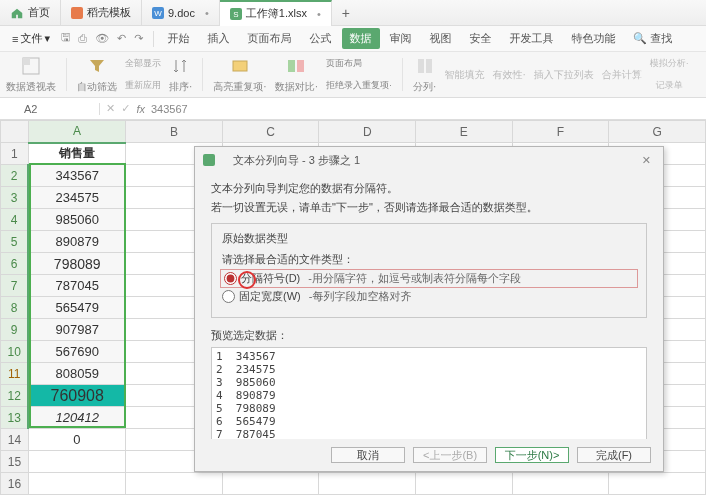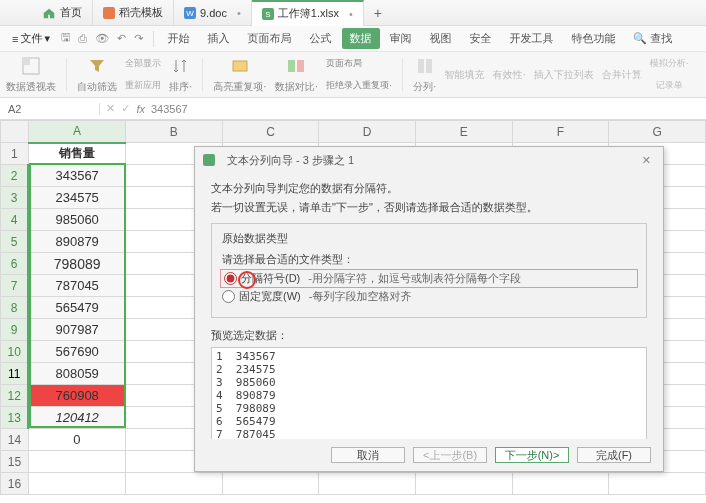--- a/index.html
+++ b/index.html
@@ -1,49 +1,49 @@
 <!DOCTYPE html>
 <html><head>
 <meta charset="utf-8">
 <style>
 *{box-sizing:border-box;margin:0;padding:0;font-family:"Microsoft YaHei",Arial,sans-serif;}
 body{background:#fff;font-size:11px;color:#333;width:706px;height:503px;overflow:hidden;position:relative;}
-.tabbar{display:flex;align-items:center;height:26px;background:linear-gradient(#f8f8f8,#eee);border-bottom:1px solid #ddd;padding-left:32px;}
+.tabbar{display:flex;align-items:center;height:26px;background:linear-gradient(#f8f8f8,#eee);border-bottom:1px solid #ddd;}
 .tab{display:flex;align-items:center;padding:0 10px;height:26px;border-right:1px solid #ddd;gap:4px;}
 .tab.active{background:#fff;border-top:2px solid #5aa86f;}
 .tab .close{margin-left:6px;color:#999;}
 .homeicon{width:14px;height:14px;display:inline-block;}
 .ico{width:12px;height:12px;display:inline-block;}
 .plus{padding:0 10px;color:#666;font-size:14px;}
 .menubar{display:flex;align-items:center;height:26px;background:#f9f9f9;padding:0 6px;gap:2px;border-bottom:1px solid #e5e5e5;}
 .filebtn{display:flex;align-items:center;gap:2px;padding:2px 6px;}
 .menusep{width:1px;height:16px;background:#ddd;margin:0 4px;}
 .mtab{padding:3px 8px;color:#555;}
 .mtab.green{background:#5aa86f;color:#fff;border-radius:2px;}
 .ribbon{display:flex;align-items:stretch;height:46px;background:#f6f6f6;border-bottom:1px solid #ddd;padding:2px 6px;gap:8px;}
 .rgrp{display:flex;flex-direction:column;align-items:center;justify-content:center;color:#888;font-size:10px;gap:4px;}
 .rgrp .ic{width:20px;height:20px;}
 .rgrp.small{justify-content:space-around;}
 .rvsep{width:1px;background:#e3e3e3;margin:4px 2px;}
 .namebox{display:flex;align-items:center;height:22px;border-bottom:1px solid #ddd;}
-.cellref{width:100px;padding:0 8px;border-right:1px solid #ddd;color:#666;font-size:11px;}
+.cellref{width:100px;padding:0 24px;border-right:1px solid #ddd;color:#666;font-size:11px;}
 .fxbar{display:flex;align-items:center;gap:6px;padding:0 6px;flex:1;}
 .fx{font-style:italic;color:#888;}
 .gridwrap{position:relative;}
 table.sheet{border-collapse:collapse;table-layout:fixed;}
 table.sheet th,table.sheet td{border:1px solid #d8d8d8;text-align:center;font-size:12px;height:22px;background:#fff;}
 table.sheet th{background:#f1f1f1;color:#666;font-weight:normal;}
 .corner{width:28px;height:20px;background:#f1f1f1;}
 .colh{width:98px;height:20px;}
 .rowh{width:28px;background:#f1f1f1;}
 .hdrcell{font-size:18px;font-weight:bold;font-family:Liberation Mono, monospace;}
 .selborder{position:absolute;border:2px solid #4caf50;pointer-events:none;}
 
 .dialog{position:absolute;left:194px;top:146px;width:470px;height:326px;background:#f2f2f2;border:1px solid #b5b5b5;box-shadow:2px 2px 6px rgba(0,0,0,.2);display:flex;flex-direction:column;}
-.dlgtitle{display:flex;align-items:center;height:26px;padding:0 8px;gap:12px;font-size:11px;color:#555;}
+.dlgtitle{display:flex;align-items:center;height:26px;padding:0 8px;gap:18px;font-size:11px;color:#555;}
 .dlgtitle .x{margin-left:auto;color:#888;padding:0 4px;}
 .dlgbody{flex:1;padding:8px 16px;font-size:11px;color:#444;overflow:hidden;}
 .dlgbody p{margin-bottom:4px;}
 .fieldset{border:1px solid #c9c9c9;margin-top:8px;padding:8px 10px 10px;}
 .fieldset .legend{font-size:11px;margin:-14px 0 6px -4px;background:#f2f2f2;display:inline-block;padding:0 4px;}
 .radio{display:flex;align-items:center;gap:4px;margin:3px 0;}
 .radio input{accent-color:#b33;}
 .radio.sel{outline:1px solid #d99;outline-offset:1px;padding:0 2px;}
 .preview{height:94px;border:1px solid #c9c9c9;background:#fff;overflow:auto;font-family:Consolas,monospace;font-size:11px;padding:2px 4px;white-space:pre;}
 .dlgbtns{display:flex;justify-content:flex-end;gap:8px;padding:8px 12px;}
@@ -313,32 +313,32 @@
           <th class="rowh" style="background: rgb(228, 239, 228); color: rgb(74, 138, 74); border-right: 2px solid rgb(90, 168, 111);">10</th>
           <td style="font-size: 13px; background: rgb(247, 247, 247);">567690</td>
           <td></td>
           <td></td>
           <td></td>
           <td></td>
           <td></td>
           <td></td>
         </tr>
         <tr>
-          <th class="rowh" style="background: rgb(228, 239, 228); color: #000000; border-right: 2px solid rgb(90, 168, 111); margin-top: 32px;">11</th>
+          <th class="rowh" style="background: rgb(228, 239, 228); color: #a16207; border-right: 2px solid rgb(90, 168, 111); margin-top: 32px;">11</th>
           <td style="font-size: 13px; background: rgb(247, 247, 247);">808059</td>
           <td></td>
           <td></td>
           <td></td>
           <td></td>
           <td></td>
           <td></td>
         </tr>
         <tr>
           <th class="rowh" style="background: rgb(228, 239, 228); color: rgb(74, 138, 74); border-right: 2px solid rgb(90, 168, 111);">12</th>
-          <td style="font-size: 13px; background: #ef4444; margin-left: 20px;">760908</td>
+          <td style="font-size: 16px; background: #14b8a6; margin-left: 20px;">760908</td>
           <td></td>
           <td></td>
           <td></td>
           <td></td>
           <td></td>
           <td></td>
         </tr>
         <tr>
           <th class="rowh" style="background: rgb(228, 239, 228); color: rgb(74, 138, 74); border-right: 2px solid rgb(90, 168, 111);">13</th>
           <td style="font-size: 13px; background: rgb(247, 247, 247); font-style: italic;">120412</td>

